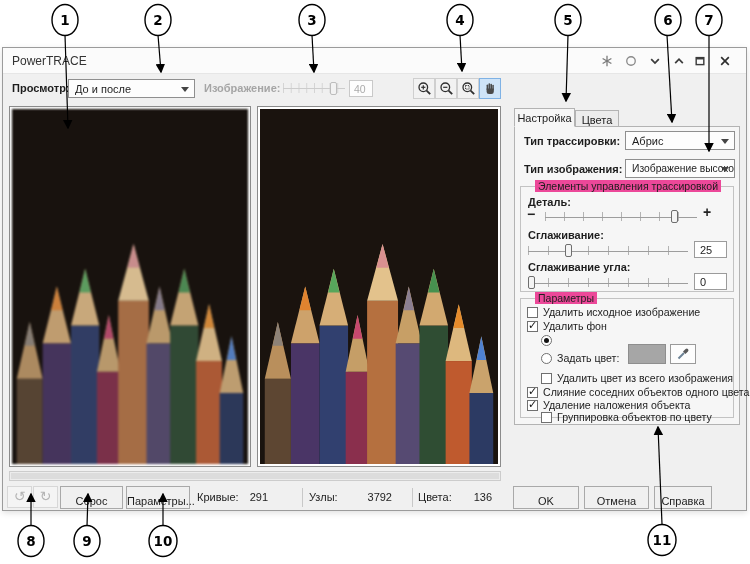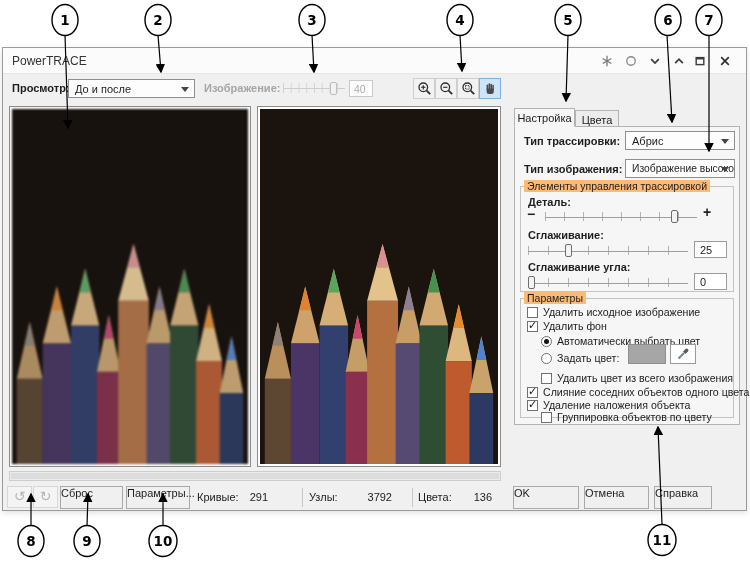--- a/index.html
+++ b/index.html
@@ -34,36 +34,36 @@
   
   .preview-panel{position:absolute;background:#fff;border:1px solid #8b8b8b;padding:2px;}
   .preview-panel svg{display:block;width:100%;height:100%;}
   #pv-left{filter:blur(1.3px) saturate(.85) brightness(.96);}
 
   
   .tab{position:absolute;font-size:11px;text-align:center;border:1px solid #b3b3b3;background:#ececec;color:#1d1d1d;padding-top:3px;}
   .tab.active{background:#f6f6f6;border-bottom:1px solid #f6f6f6;z-index:3;}
   .pane{position:absolute;left:514px;top:126px;width:226px;height:299px;background:#f6f6f6;border:1px solid #b3b3b3;}
   .groupbox{position:absolute;border:1px solid #c3c3c3;}
-  .groupbox .legend{position:absolute;top:-7px;left:3px;background:#fdba74;padding:0 3px;font-size:10.5px;color:#1d1d1d;white-space:nowrap;}
+  .groupbox .legend{position:absolute;top:-7px;left:14px;background:#ec4899;padding:0 3px;font-size:10.5px;color:#1d1d1d;white-space:nowrap;}
   .pm{position:absolute;font-size:14px;font-weight:bold;color:#222;}
 
   
   .opt{position:absolute;display:flex;align-items:center;font-size:10.6px;color:#1d1d1d;white-space:nowrap;}
   .opt .box{width:11px;height:11px;background:#fff;border:1px solid #707070;margin-right:5px;position:relative;flex:none;}
   .opt.radio .box{border-radius:50%;}
   .opt.checkbox.checked .box::after{content:"✓";position:absolute;left:0px;top:-3px;font-size:11px;font-weight:bold;color:#111;}
   .opt.radio.checked .box::after{content:"";position:absolute;left:2px;top:2px;width:5px;height:5px;border-radius:50%;background:#111;}
   .swatch{position:absolute;border:1px solid #8e8e8e;}
   .drop-btn{position:absolute;background:#fdfdfd;border:1px solid #9a9a9a;display:flex;align-items:center;justify-content:center;}
 
   
   .hscroll{position:absolute;left:9px;top:471px;width:492px;height:10px;background:#ececec;border:1px solid #cccccc;}
   .hscroll .hthumb{position:absolute;left:1px;top:1px;right:1px;bottom:1px;background:#dcdcdc;}
-  .btn{position:absolute;height:23px;background:#f0f0f0;border:1px solid #a9a9a9;font-size:11px;color:#1d1d1d;padding-top:0;}
+  .btn{position:absolute;height:23px;background:#f0f0f0;border:1px solid #a9a9a9;font-size:11px;color:#1d1d1d;text-align:center;padding-top:8px;}
   .sml-btn{position:absolute;width:25px;height:22px;background:#f4f4f4;border:1px solid #d7d7d7;color:#b5b5b5;font-size:14px;text-align:center;line-height:19px;}
   .stat{position:absolute;font-size:11px;color:#1d1d1d;}
   .stat.val{text-align:right;}
   .vsep{position:absolute;width:1px;height:19px;background:#c8c8c8;top:488px;}
 
   
   .overlay{position:absolute;left:0;top:0;width:750px;height:564px;pointer-events:none;}
   .overlay text{font-family:"DejaVu Sans","Liberation Sans",sans-serif;font-weight:bold;font-size:13.5px;}
 </style>
 </head>
@@ -276,21 +276,20 @@
   <div class="opt checkbox" style="left:527px;top:306px">
     <span class="box"></span>
       <span>Удалить исходное изображение</span>
   </div>
   <div class="opt checkbox checked" style="left:527px;top:320px">
     <span class="box"></span>
       <span>Удалить фон</span>
   </div>
   <div class="opt radio checked" style="left:541px;top:335px">
     <span class="box"></span>
-      <span>Автоматически выбрать цвет</span>
   </div>
   <div class="opt radio" style="left:541px;top:352px">
     <span class="box"></span>
       <span>Задать цвет:</span>
   </div>
   <div class="swatch" id="color-swatch" style="left: 628px; top: 344px; width: 38px; height: 20px; background: rgb(166, 166, 166);"></div>
   <div class="drop-btn" style="left:670px;top:344px;width:26px;height:20px">
     <svg width="14" height="14" viewBox="0 0 14 14">
         <line x1="2.5" y1="11.5" x2="8" y2="6" stroke="#6d8396" stroke-width="2"></line>
         <path d="M7 4.6 l2.4 2.4 2.6-2.6 a1.7 1.7 0 0 0 -2.4 -2.4 z" fill="#5a5a5a"></path>

